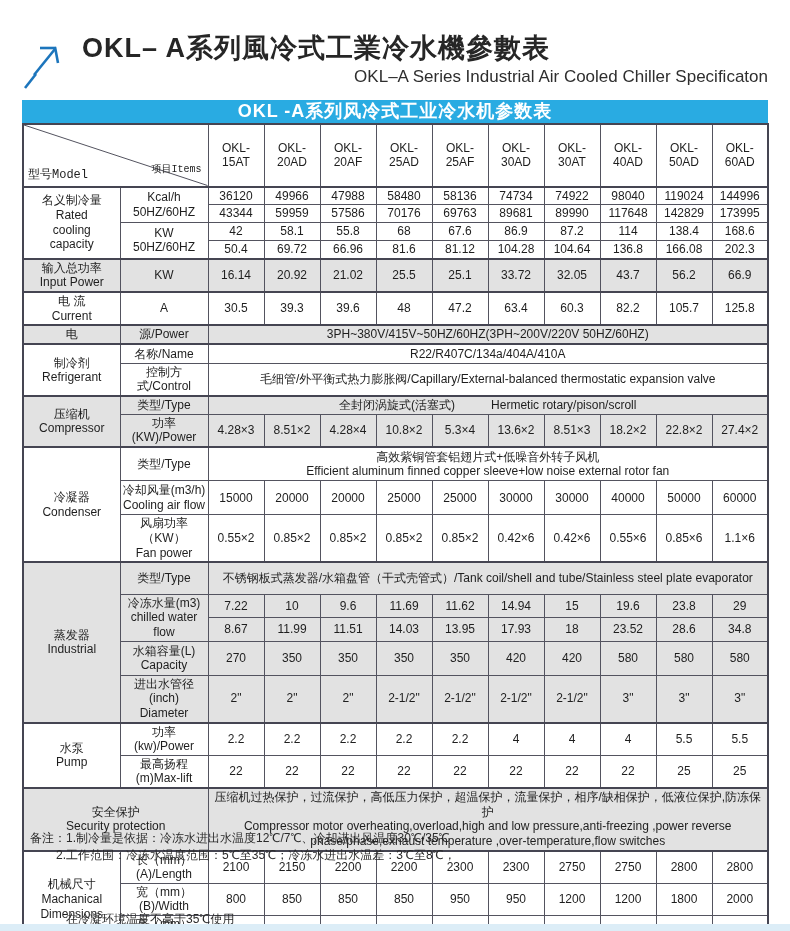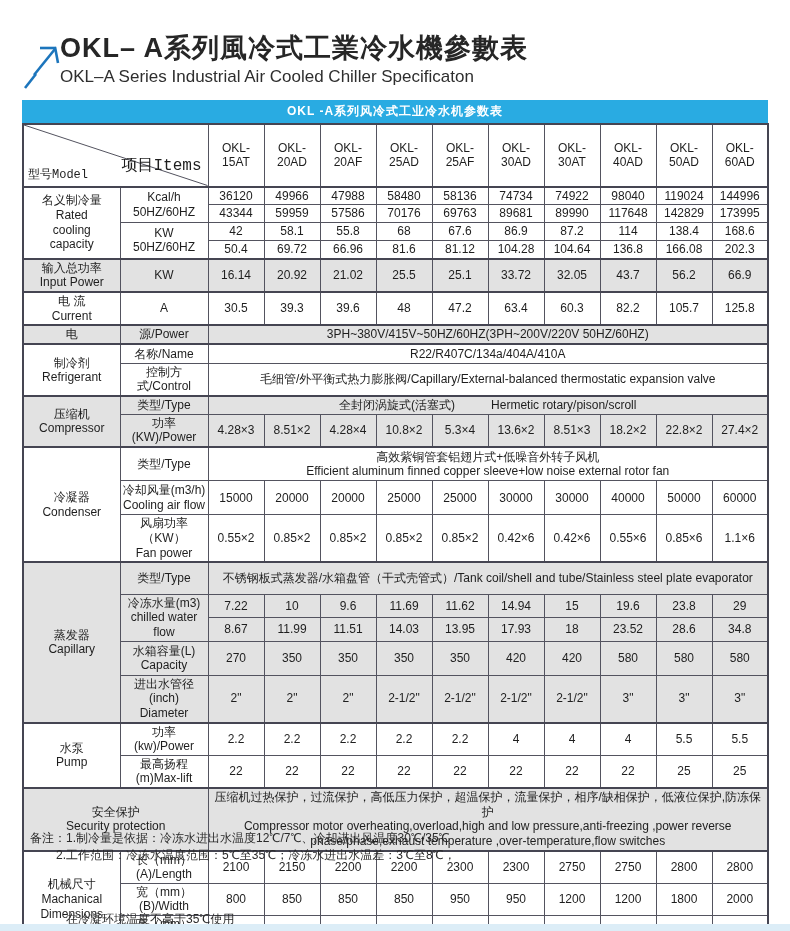--- a/index.html
+++ b/index.html
@@ -4,27 +4,27 @@
 <style>
   * { margin:0; padding:0; box-sizing:border-box; }
   body { background:#ffffff; }
   .page {
     width:790px; height:931px; position:relative; background:#ffffff;
     font-family:"Liberation Sans", sans-serif; color:#1f1f1f; overflow:hidden;
   }
   
   .hdr { position:absolute; top:33px; left:22px; width:746px; }
   .hdr .arrow { position:absolute; left:0; top:4px; }
-  .hdr .titles { margin-left:38px; }
+  .hdr .titles { margin-left:60px; }
   .hdr h1 { font-size:27px; font-weight:600; letter-spacing:1px; color:#262626; line-height:1.15; }
-  .hdr h2 { font-size:17px; font-weight:400; color:#2e2e2e; margin-top:3px; }
+  .hdr h2 { font-size:17px; font-weight:400; color:#2e2e2e; margin-top:3px;text-align:right; }
   
   .cap {
     position:absolute; top:100px; left:22px; width:746px; height:23px;
-    background:#29ABE2; color:#ffffff; font-size:12px; font-weight:bold;
+    background:#29ABE2; color:#ffffff; font-size:18px; font-weight:bold;
     text-align:center; line-height:23px; letter-spacing:1px;
   }
   
   table.spec {
     position:absolute; top:123px; left:22px; width:746px;
     border-collapse:collapse; table-layout:fixed;
     border:2px solid #454552;
   }
   table.spec td {
     border:1px solid #53535f; text-align:center; vertical-align:middle;
@@ -36,21 +36,21 @@
   td.cat, td.lbl { font-size:12px; }
   td.model { font-size:12.5px; line-height:1.15; }
   td.wide { font-size:12px; }
   .h17 td{height:17px} .h18 td{height:18px} .h19 td{height:19px}
   .h30 td{height:30px} .h32 td{height:32px} .h34 td{height:34px}
   .h48 td{height:48px} .hhd td{height:30px}
   
   td.corner { position:relative; padding:0;font-family:Liberation Mono, monospace; }
   td.corner svg.diag { position:absolute; left:0; top:0; width:100%; height:100%; }
   td.corner .c-model { position:absolute; left:4px; bottom:3px; font-size:12px; }
-  td.corner .c-items { position:absolute; right:6px; bottom:9px; font-size:16px; }
+  td.corner .c-items { position:absolute; right:6px; bottom:9px; font-size:10px; }
   
   .notes { position:absolute; left:30px; top:830px; font-size:12px; line-height:16.5px; color:#2a2a2a; }
   .notes .ind1 { padding-left:26px; }
   .notes .ind2 { padding-left:36px;margin-top:48px; }
   
   .bstrip { position:absolute; left:0; bottom:0; width:790px; height:7px; background:#dcedf7; }
 </style>
 </head>
 <body>
 
@@ -268,21 +268,21 @@
           <td class="val">0.85×2</td>
           <td class="val">0.42×6</td>
           <td class="val">0.42×6</td>
           <td class="val">0.55×6</td>
           <td class="val">0.85×6</td>
           <td class="val">1.1×6</td>
         </tr>
 
       <tr class="h32 g gs">
         <td class="cat" rowspan="5">蒸发器
-Capillary</td>
+Industrial</td>
         <td class="lbl">类型/Type</td>
         <td class="wide" colspan="10">不锈钢板式蒸发器/水箱盘管（干式壳管式）/Tank coil/shell and tube/Stainless steel plate evaporator</td>
       </tr>
       <tr class="h17 g">
         <td class="lbl" rowspan="2">冷冻水量(m3)
 chilled water flow</td>
       <td class="val">7.22</td>
           <td class="val">10</td>
           <td class="val">9.6</td>
           <td class="val">11.69</td>

